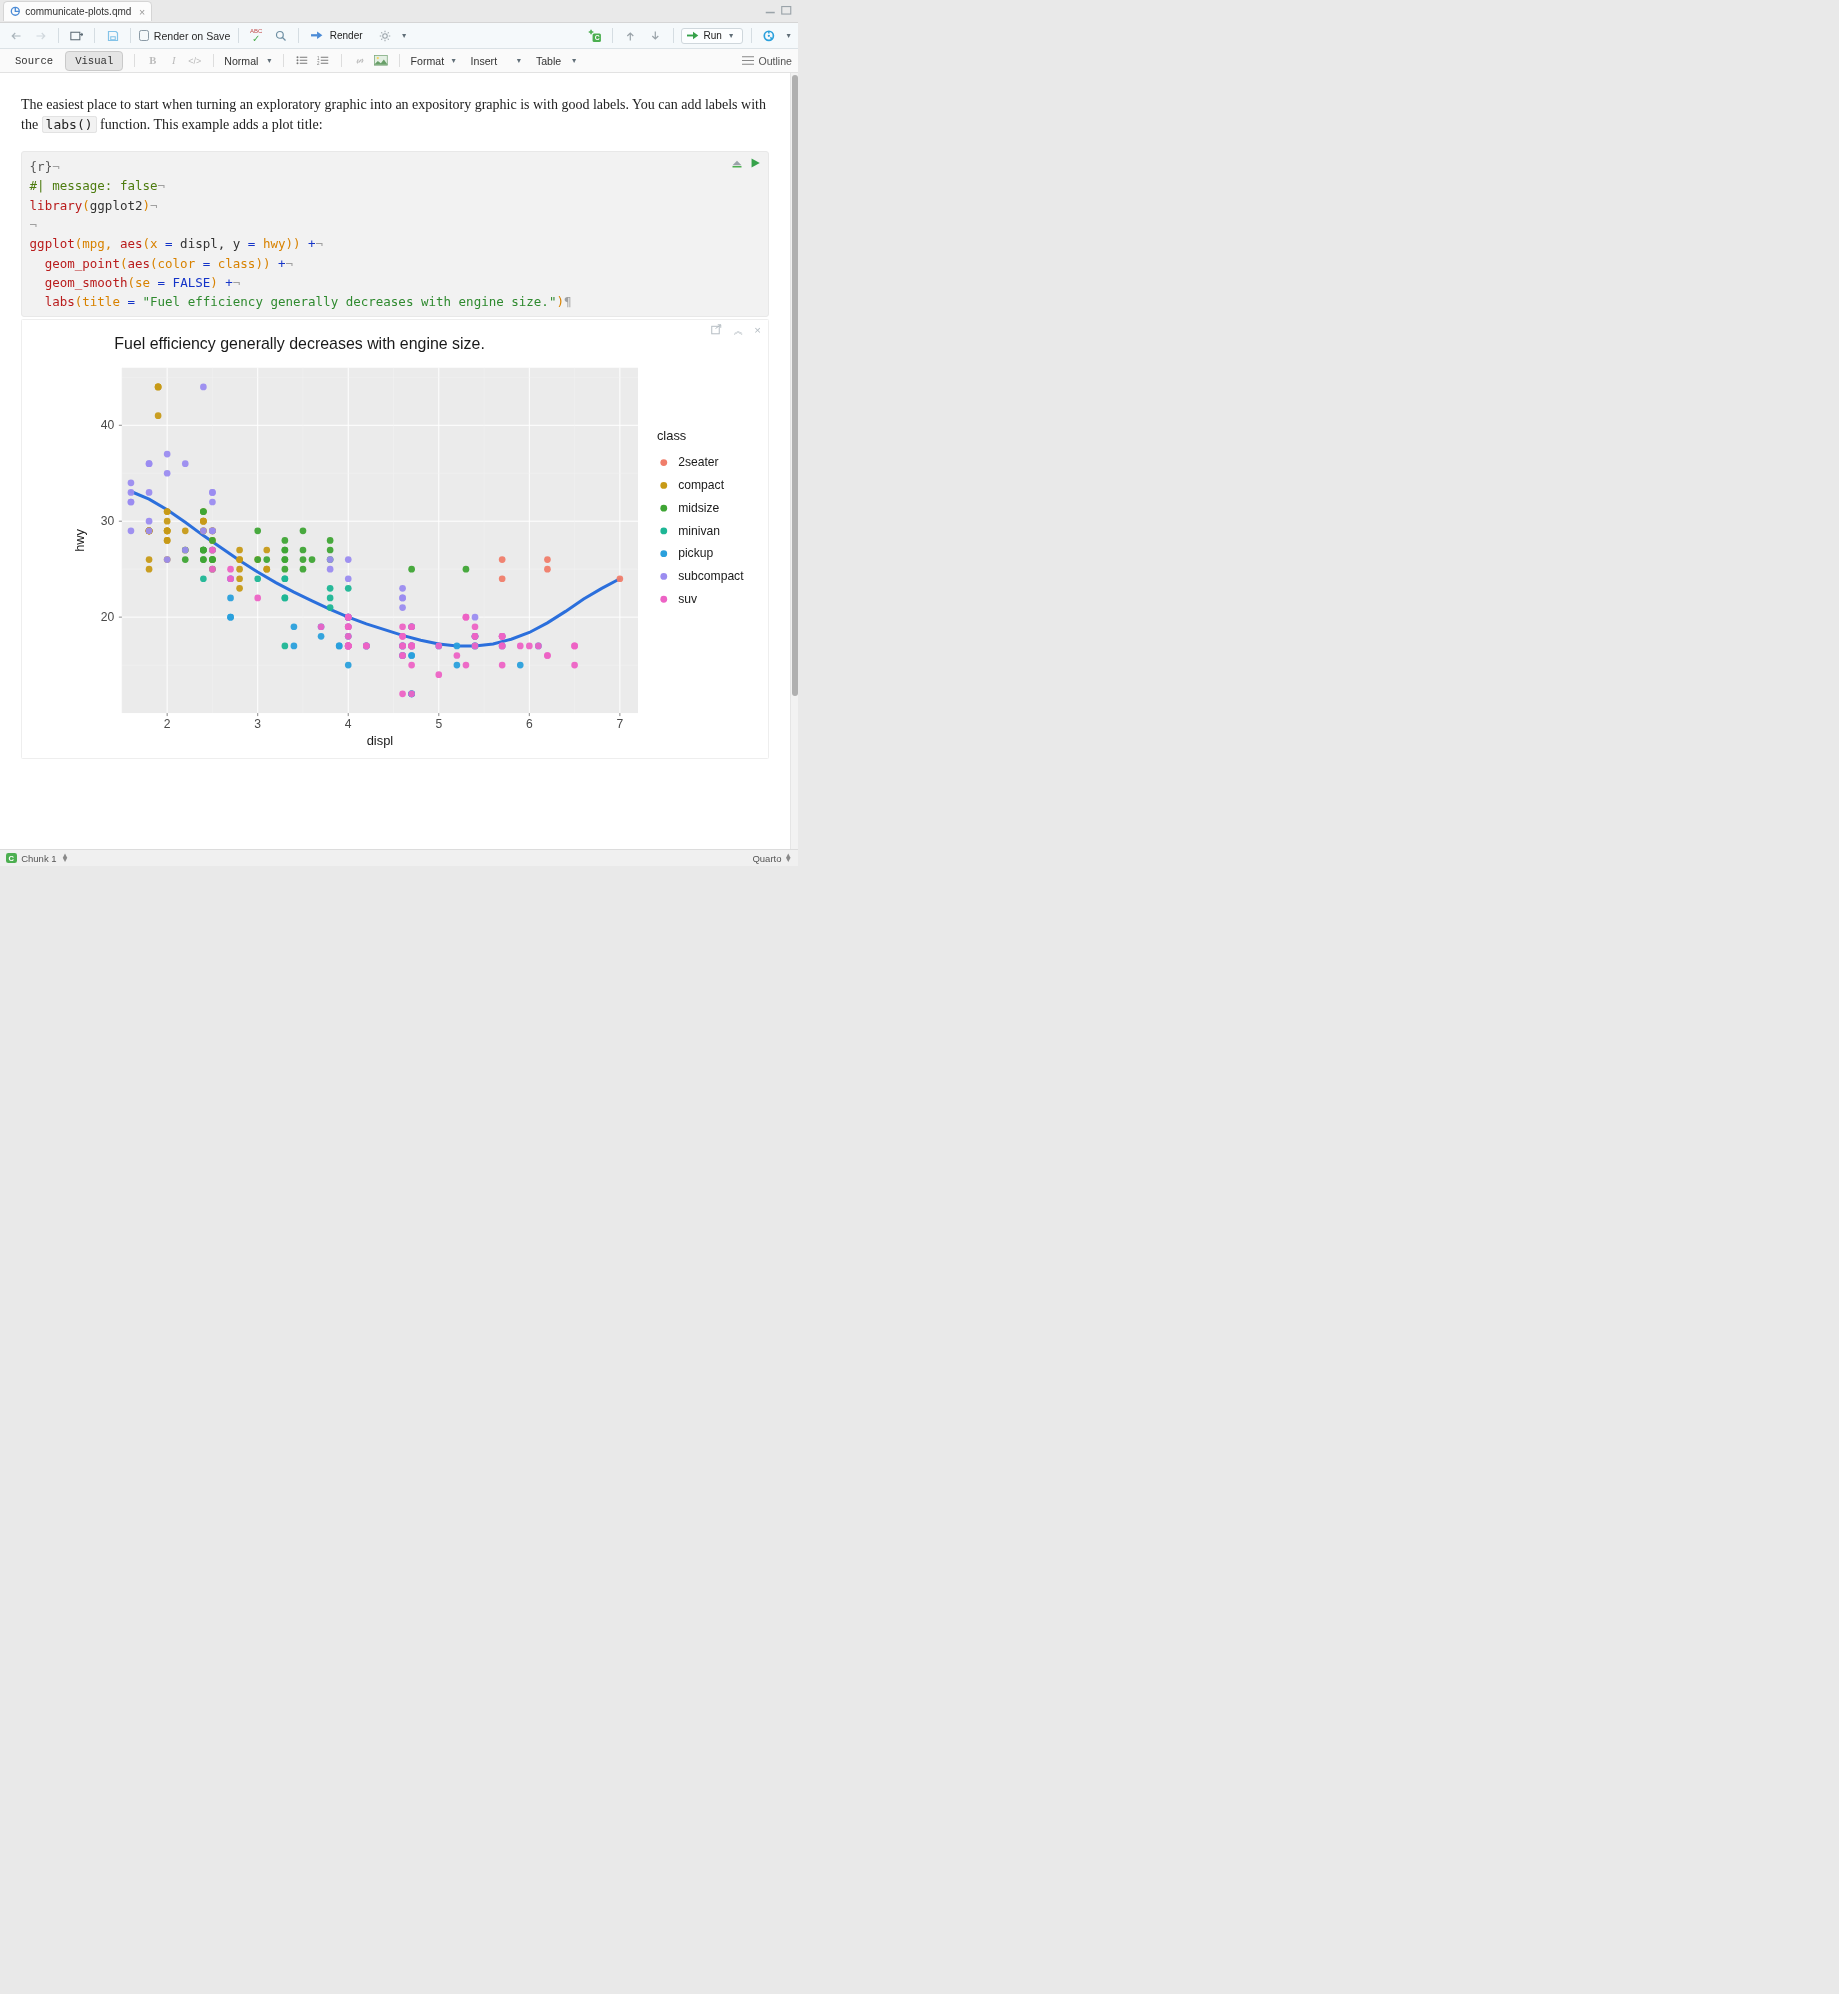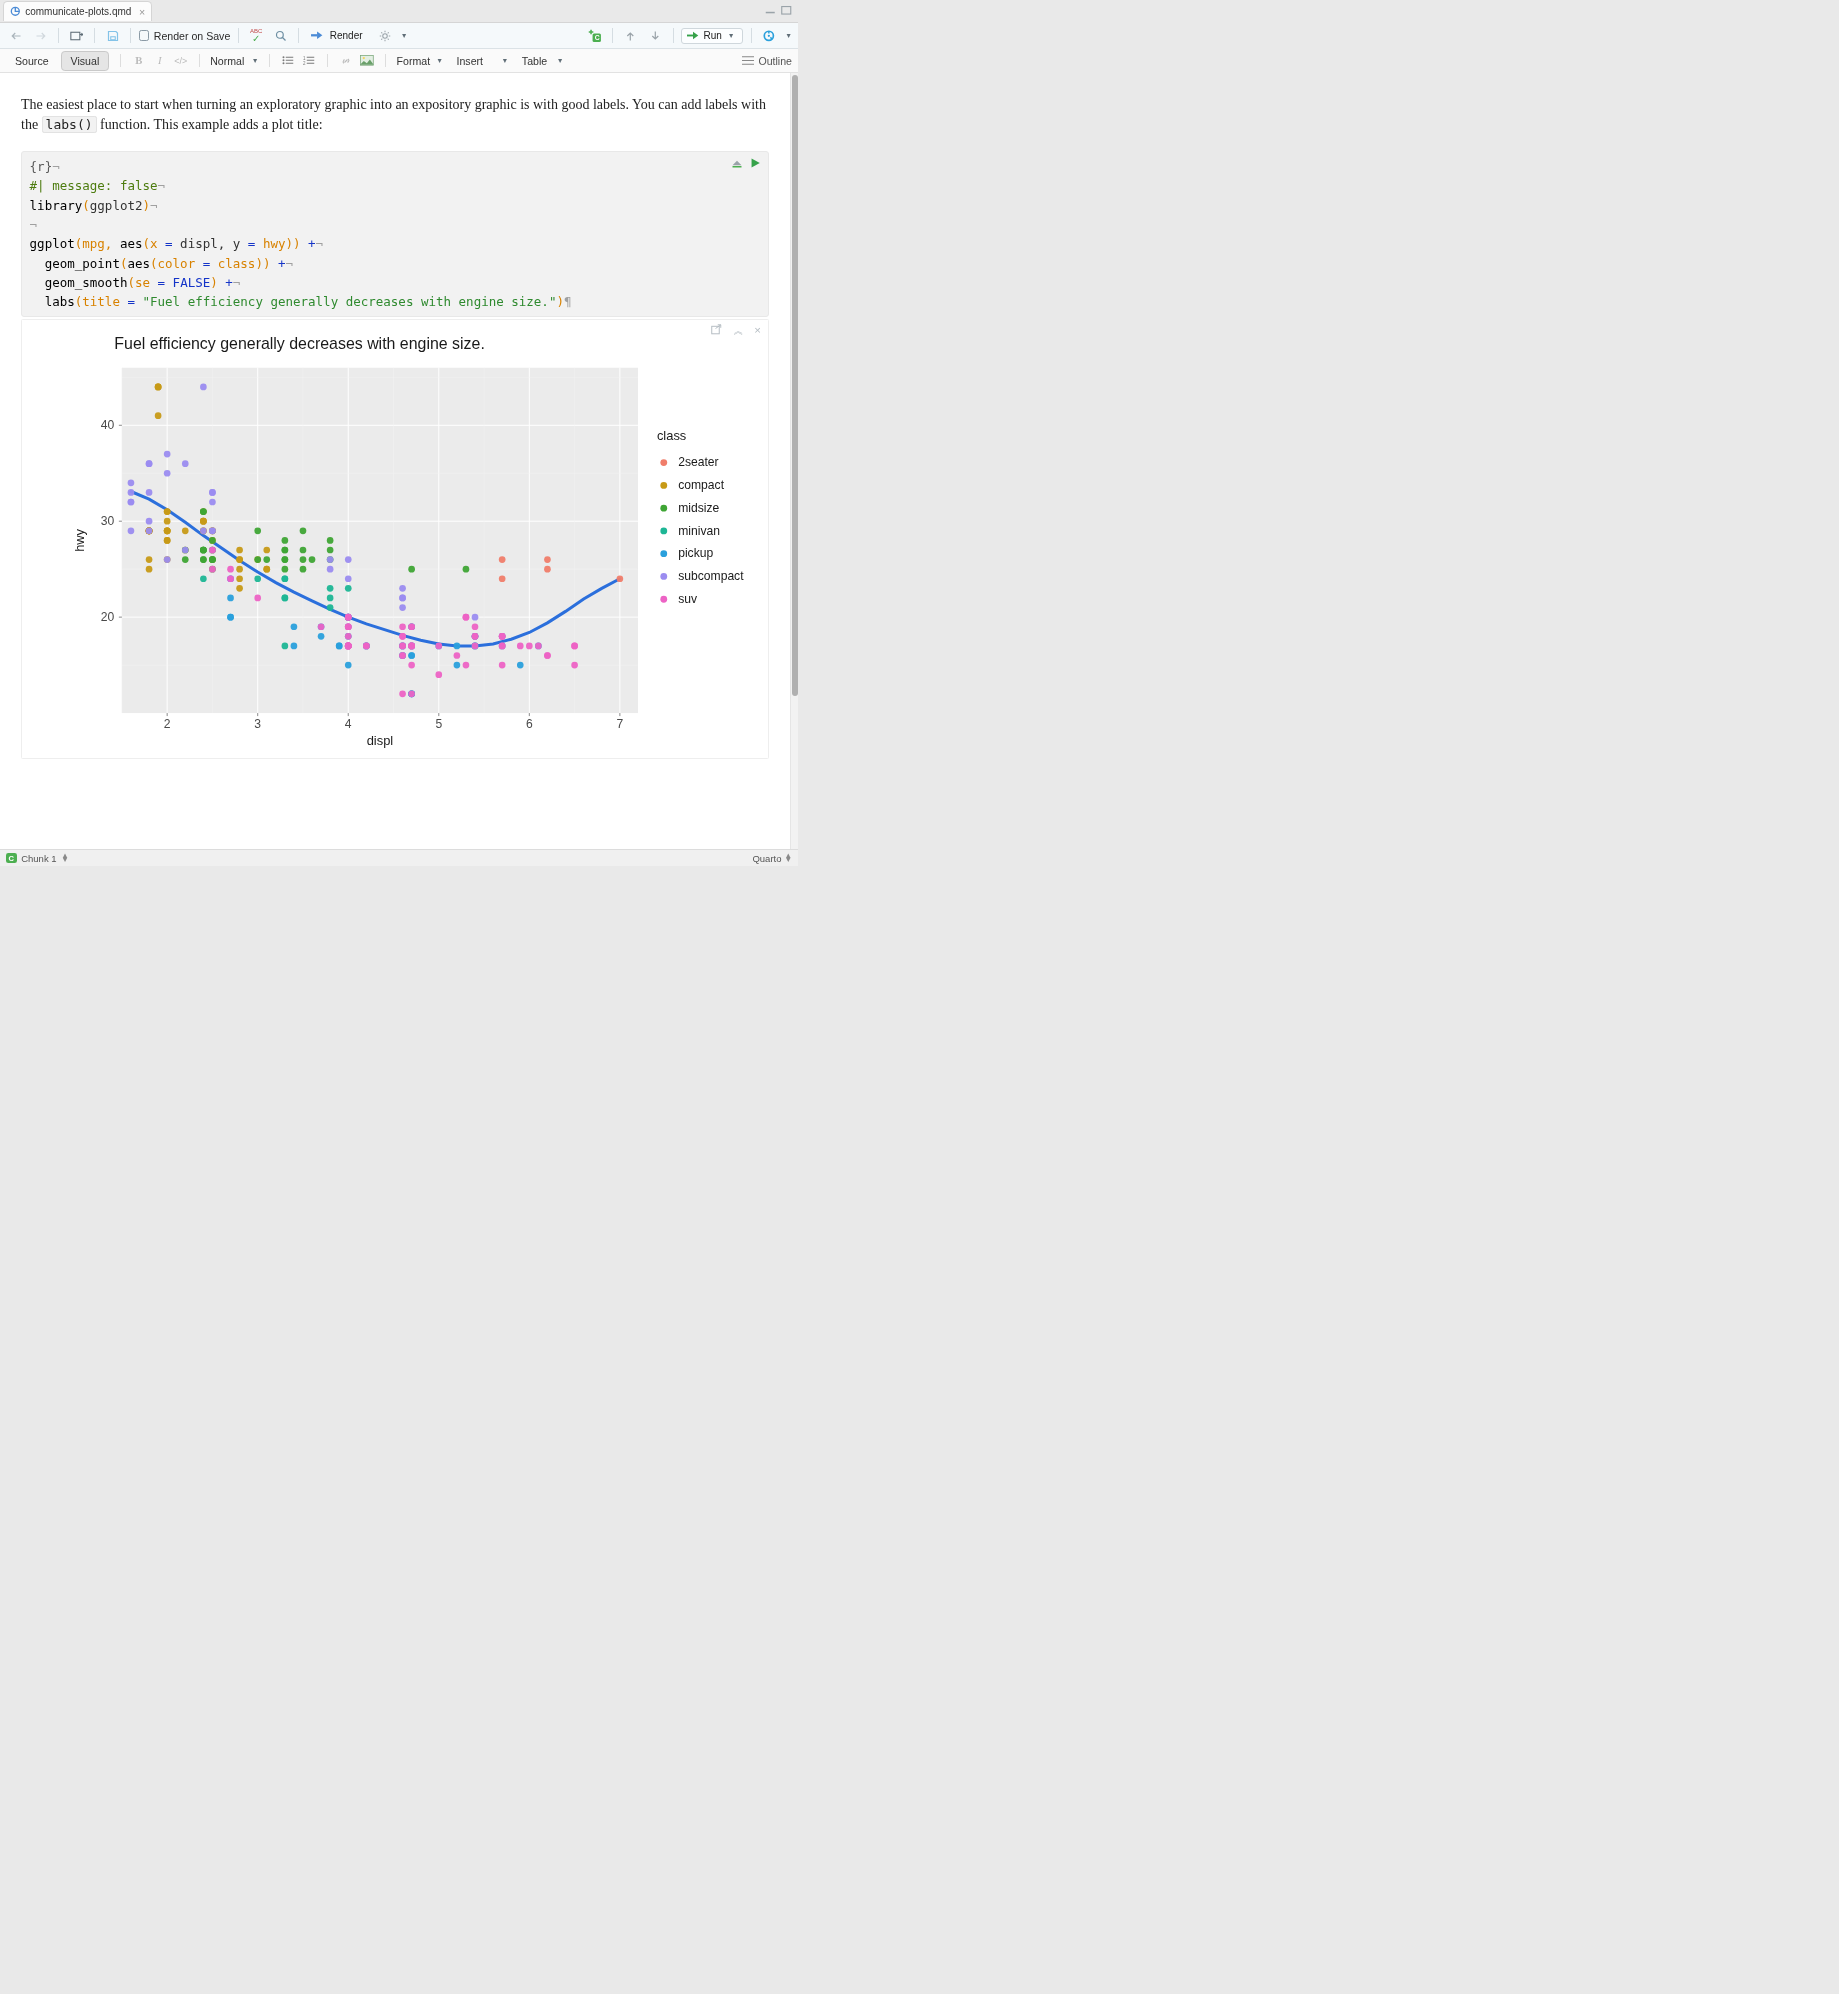--- a/index.html
+++ b/index.html
@@ -45,21 +45,21 @@
     display:flex; align-items:center; gap:4.6px; font-weight:500; color:#222;
     background:#fcfeff;
   }
   .caret { font-size:6.8px; color:#606e77; margin-left:1.5px;}
 
   
   .toolbar2 {
     height:24px; background:#fafafa; border-bottom:0.8px solid #e2e2e2;
     display:flex; align-items:center; padding:0 6px; gap:3px; font-size:10.6px;
   }
-  .mode-btn { padding:3px 9px; border-radius:3.8px; color:#333; }
+  .mode-btn { padding:3px 9px; border-radius:3.8px; color:#333;font-family:Liberation Mono, monospace; }
   .mode-btn.active { background:#e5e5e5; border:0.8px solid #c9c9c9; }
   .tb2-group { display:flex; align-items:center; gap:6px; color:#7a7a7a; }
   .tb2-group .ico { width:15px; height:15px; display:flex; align-items:center; justify-content:center;}
   .outline { margin-left:auto; display:flex; align-items:center; gap:4.6px; color:#555;}
 
   
   .editor-wrap {
     flex:1; background:#fff; display:flex; overflow:hidden;
   }
   .editor {
@@ -75,21 +75,21 @@
   
   .chunk {
     background:#f2f2f2; border:0.8px solid #e8e8e8; border-radius:3px;
     font-family: ui-monospace,Menlo,Consolas,monospace; font-size:12.5px;
     padding:4.6px 7.6px; position:relative; line-height:1.55;
   }
   .chunk .run-icons { position:absolute; top:4.6px; right:7.6px; display:flex; gap:7.6px;}
   .codeline { white-space:pre; }
   .c-brace { color:#595959;}
   .c-comment { color:#4d7c0f;}
-  .c-func { color:#000000;}
+  .c-func { color:#b91c1c;}
   .c-paren { color:#d88200;}
   .c-str { color:#2f8a2f;}
   .c-key { color:#1434c8;}
   .c-inv {color:#a0a0a0;}
 
   
   .output {
     margin-top:1.5px; border:0.8px solid #eee; border-radius:1.5px; position:relative;
     padding:6px 7.6px 7.6px 15px; background:#fff;
   }

